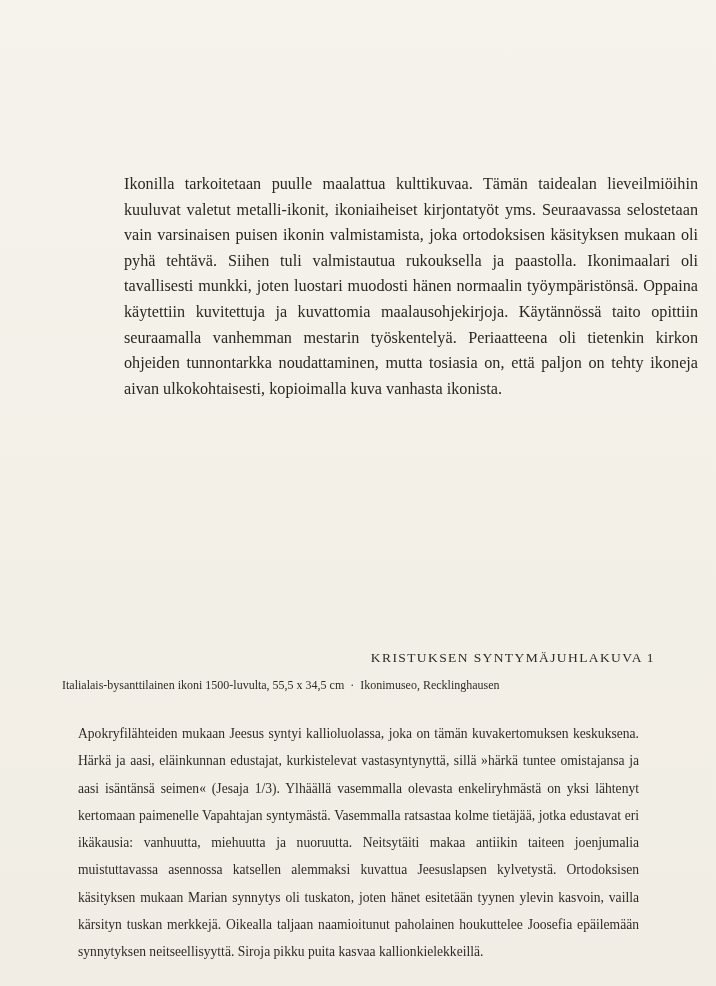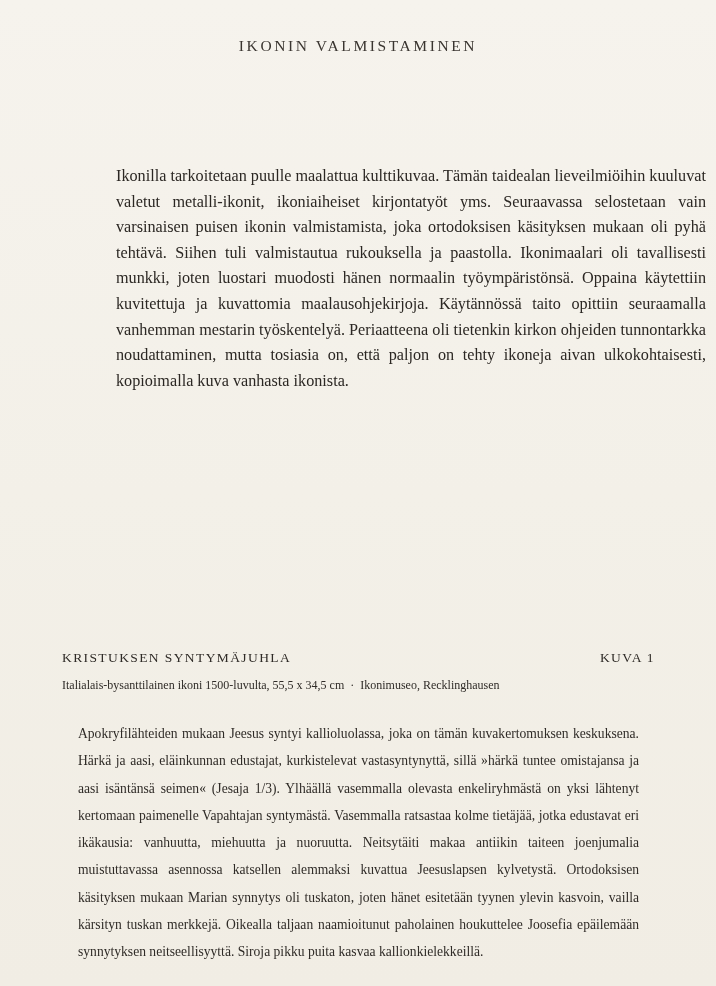--- a/index.html
+++ b/index.html
@@ -13,43 +13,42 @@
   .page { position: absolute; inset: 0; background: linear-gradient(180deg,#f6f3ed 0%,#f3f0e8 50%,#f1ede4 100%); }
   .running-head {
     position: absolute; top: 37px; left: 0; width: 716px; text-align: center;
     font-size: 15.5px; letter-spacing: 2.6px; color: #3a3530;
   }
   .intro {
     position: absolute; top: 164px; left: 116px; width: 590px;
     font-size: 16.2px; line-height: 25.6px; text-align: justify;
     text-align-last: left; color: #2b2723;
   }
-  .intro p { margin: 0; text-indent: 0; }
+  .intro p { margin: 8px; text-indent: 0; }
   .caption-head {
     position: absolute; top: 650px; left: 62px; width: 593px;
-    display: flex; justify-content: space-between; align-items: baseline;
+    display: flex; justify-content: flex-end; align-items: baseline;
     font-size: 13.5px; letter-spacing: 1.4px; color: #2f2b27;
   }
   .caption-sub {
     position: absolute; top: 678px; left: 62px; width: 600px;
     font-size: 12px; color: #2f2b27; white-space: nowrap;
   }
   .caption-sub .sep { margin: 0 6px; }
   .caption-body {
     position: absolute; top: 704px; left: 62px; width: 593px;
     font-size: 13.6px; line-height: 27.3px; text-align: justify;
     text-align-last: left; color: #2f2b27;
   }
   .caption-body p { margin: 16px; }
 </style>
 </head>
 <body>
 
 <div class="page">
-  <div class="running-head">IKONIN VALMISTAMINEN</div>
 
   <div class="intro">
     <p>Ikonilla tarkoitetaan puulle maalattua kulttikuvaa. Tämän taidealan lieveilmiöihin kuuluvat valetut metalli-ikonit, ikoniaiheiset kirjontatyöt yms. Seuraavassa selostetaan vain varsinaisen puisen ikonin valmistamista, joka ortodoksisen käsityksen mukaan oli pyhä tehtävä. Siihen tuli valmistautua rukouksella ja paastolla. Ikonimaalari oli tavallisesti munkki, joten luostari muodosti hänen normaalin työympäristönsä. Oppaina käytettiin kuvitettuja ja kuvattomia maalausohjekirjoja. Käytännössä taito opittiin seuraamalla vanhemman mestarin työskentelyä. Periaatteena oli tietenkin kirkon ohjeiden tunnontarkka noudattaminen, mutta tosiasia on, että paljon on tehty ikoneja aivan ulkokohtaisesti, kopioimalla kuva vanhasta ikonista.</p>
   </div>
 
   <div class="caption-head">
     <span>KRISTUKSEN SYNTYMÄJUHLA</span>
     <span>KUVA 1</span>
   </div>
 

